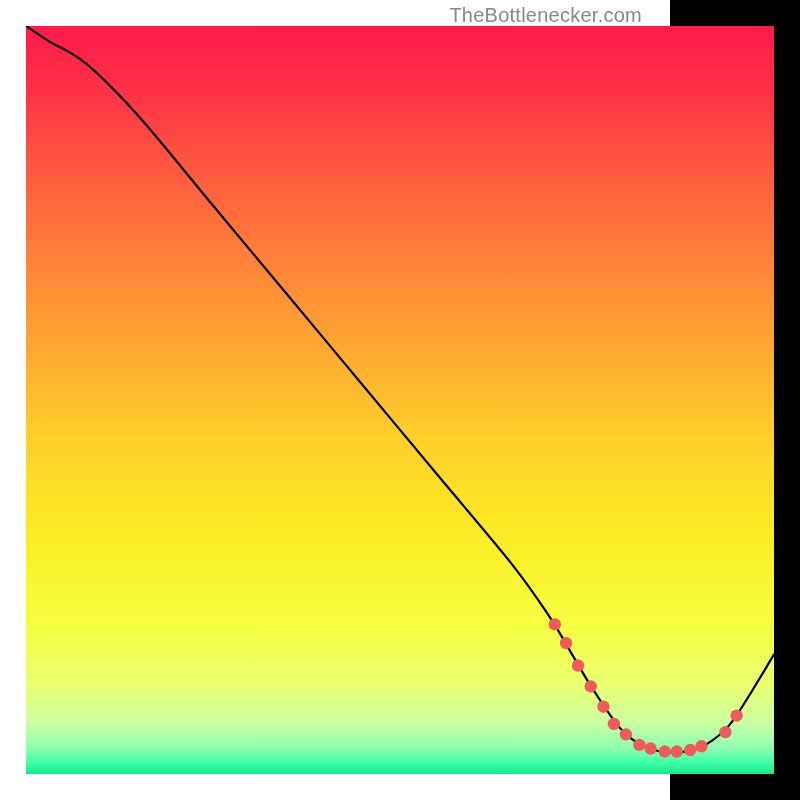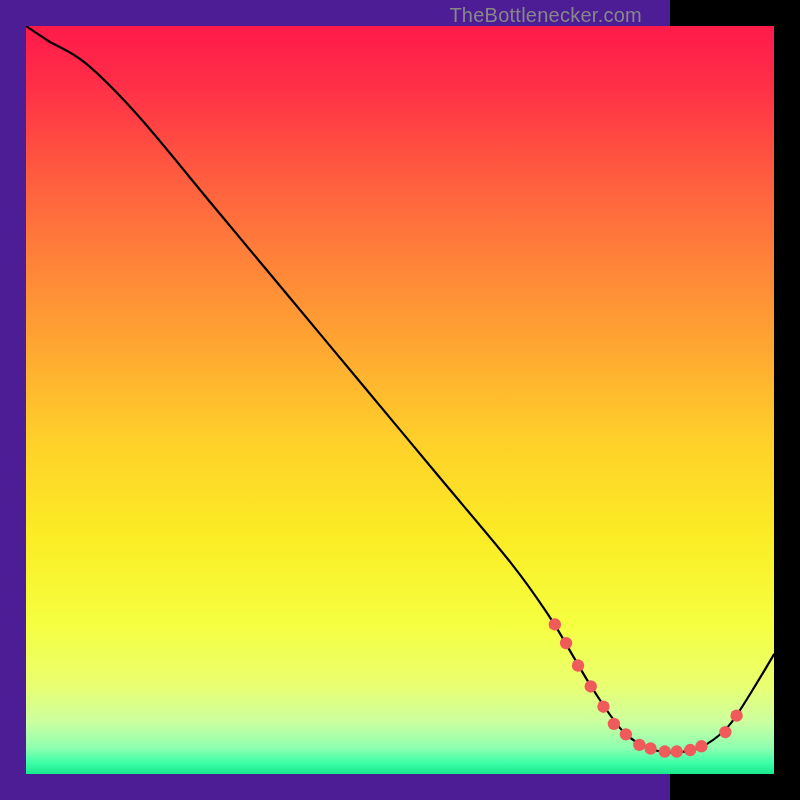--- a/index.html
+++ b/index.html
@@ -1,17 +1,17 @@
 <!DOCTYPE html>
 <html><head>
 <meta charset="utf-8">
 <style>
   * { margin: 0; padding: 0; box-sizing: border-box; }
   body { width: 800px; height: 800px; background: #000; font-family: Arial, sans-serif; overflow: hidden; position: relative; }
-  .container { width: 670px; height: 800px; position: relative; background: #4c1d95; }
+  .container { width: 670px; height: 800px; position: relative; background: #ffffff; }
   .plot-area { position: absolute; left: 26px; top: 26px; width: 748px; height: 748px; }
   .gradient-bg { width: 100%; height: 100%; position: absolute; }
   .attribution { position: absolute; top: 4px; right: 28px; color: #888; font-size: 20px; font-weight: 500; letter-spacing: 0.25px; }
   svg.curve { position: absolute; left: 0; top: 0; width: 100%; height: 100%; pointer-events: none; }
 </style>
 </head>
 <body>
 
 <div class="container">
   <div class="plot-area">

